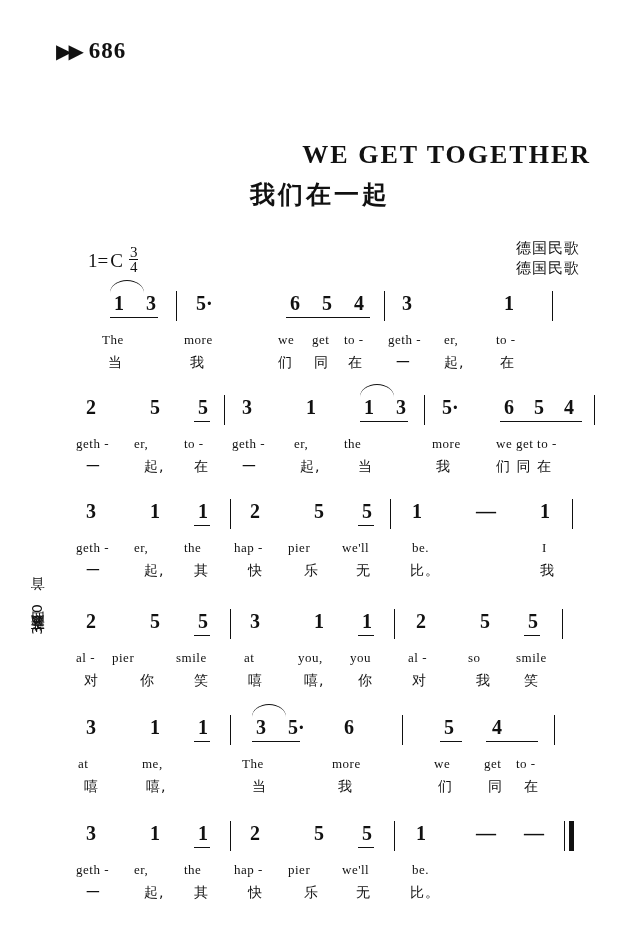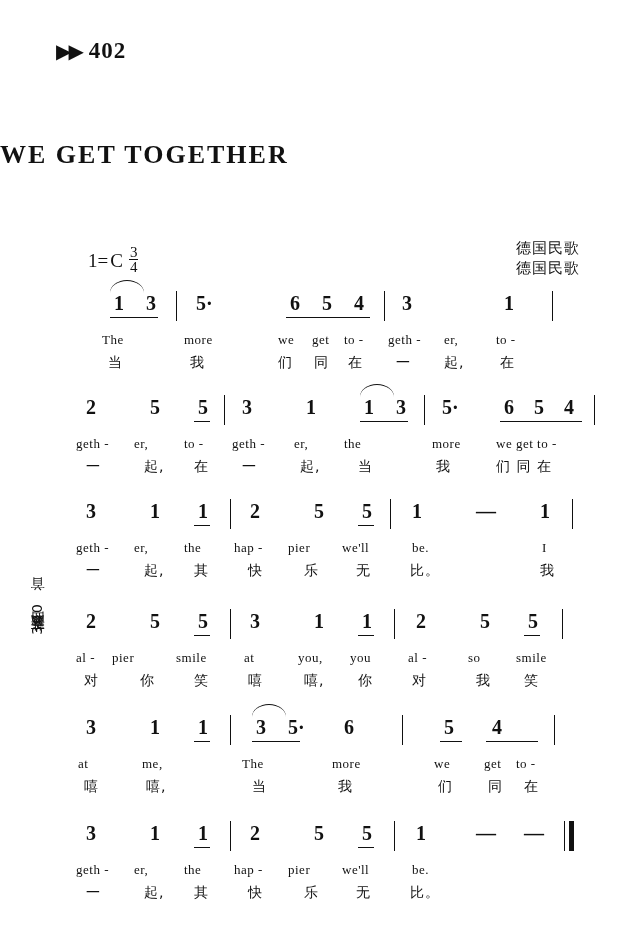--- a/index.html
+++ b/index.html
@@ -43,21 +43,21 @@
     font-weight: bold;
     letter-spacing: 1px;
   }
 
   
   .title-en {
     position: absolute;
     top: 140px;
     left: 0;
     width: 591px;
-    text-align: left;
+    text-align: right;
     font-family: "Liberation Serif", serif;
     font-size: 26px;
     font-weight: bold;
     letter-spacing: 2px;
   }
   .title-cn {
     position: absolute;
     top: 178px;
     left: 0;
     width: 640px;
@@ -218,24 +218,25 @@
   }
   .footer .dotcn { color: #b44; }
 </style>
 </head>
 <body>
 
 <div class="page">
 
   <div class="pagenum-wrap">
     <span class="pagenum-mark">▶▶</span>
-    <span class="pagenum">402</span>
+    <span class="pagenum">686</span>
   </div>
 
   <div class="title-en">WE GET TOGETHER</div>
+  <div class="title-cn">我们在一起</div>
 
   <div class="keysig">
     <span>1=</span>
     <span>C</span>
     <span class="frac">
       <span class="num">3</span>
       <span class="den">4</span>
     </span>
   </div>
 

